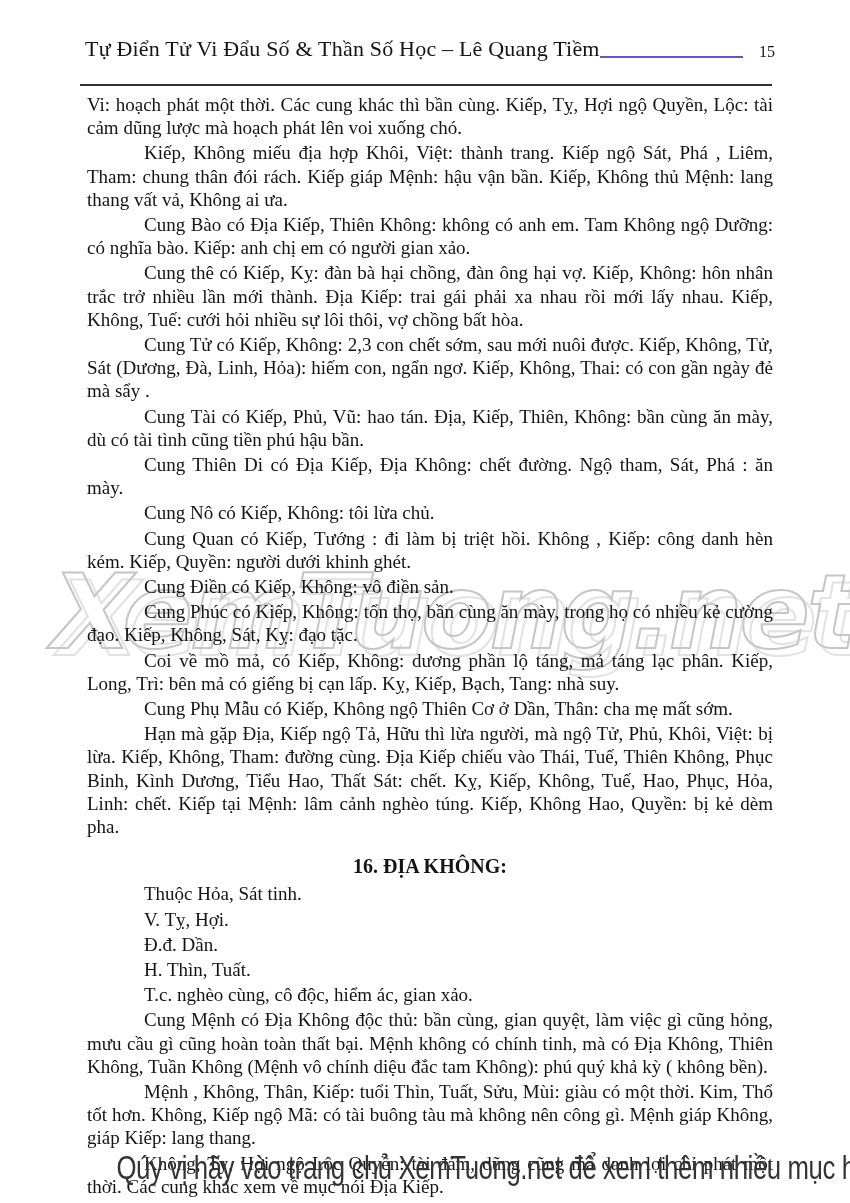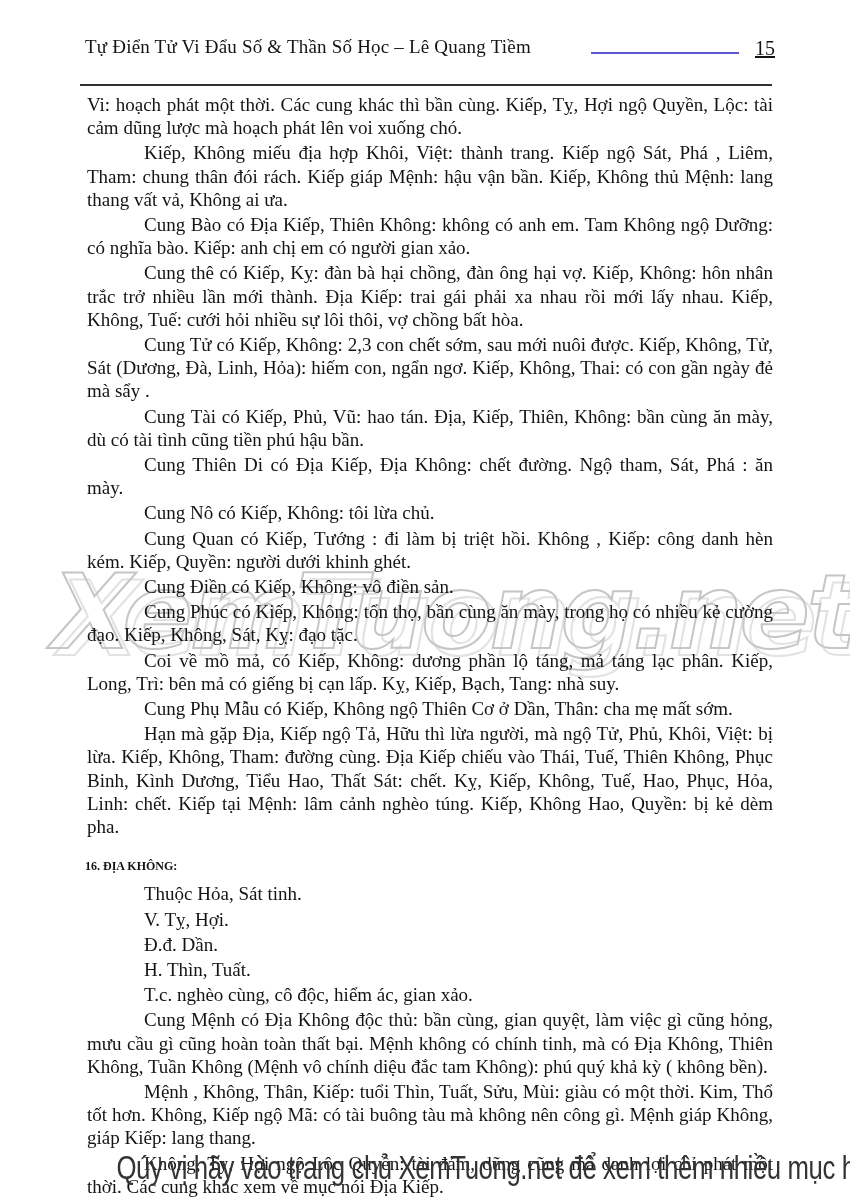--- a/index.html
+++ b/index.html
@@ -10,30 +10,30 @@
     position:relative; overflow:hidden;
   }
   .page { position:absolute; inset:0; background:#ffffff; }
 
   
   .header {
     position:absolute; left:85px; top:36px; width:690px;
     display:flex; align-items:flex-end;
   }
   .header-title {
-    font-size:19px; color:#141414; white-space:nowrap; letter-spacing:0.2px;
+    font-size:22px; color:#141414; white-space:nowrap; letter-spacing:0.2px;
   }
   .header-spacer { flex:1; }
   .header-underline {
     width:148px; height:0;
     border-bottom:2px solid var(--underline,#5c5acd);
     margin-bottom:4px;
   }
   .page-number {
-    font-size:20px; color:#141414; margin-left:16px; line-height:20px;text-decoration:underline;
+    font-size:16px; color:#141414; margin-left:16px; line-height:20px;
   }
   .header-rule {
     position:absolute; left:80px; top:84px; width:692px; height:2px;
     background:var(--rule,#303030);
   }
 
   
   .watermark {
     position:absolute; left:52px; top:552px; width:760px; height:140px;
     z-index:0; pointer-events:none;
@@ -57,23 +57,23 @@
   
   .content {
     position:absolute; left:85px; top:91px; width:690px; z-index:1;
     font-size:19px; line-height:23.2px;
     color:var(--text,#141414);
     text-align:justify;
   }
   .content p { margin:2px; }
   .content p.indent { text-indent:57px; }
   .content h2.section-heading {
-    font-size:12px; line-height:27px;
+    font-size:20px; line-height:27px;
     margin:15px 0 1px 0;
-    font-weight:bold; text-align:left;
+    font-weight:bold; text-align:center;
     color:var(--text,#141414);
   }
 
   
   .footer {
     position:absolute; left:0; top:1148px; width:850px;
     text-align:center; z-index:1;
   }
   .footer-text {
     display:inline-block;

